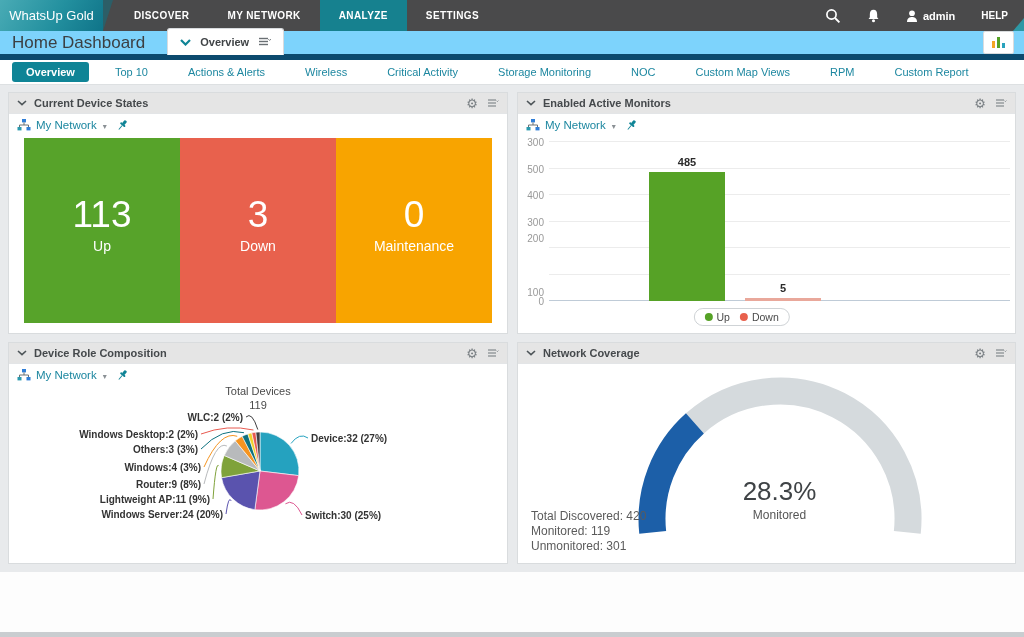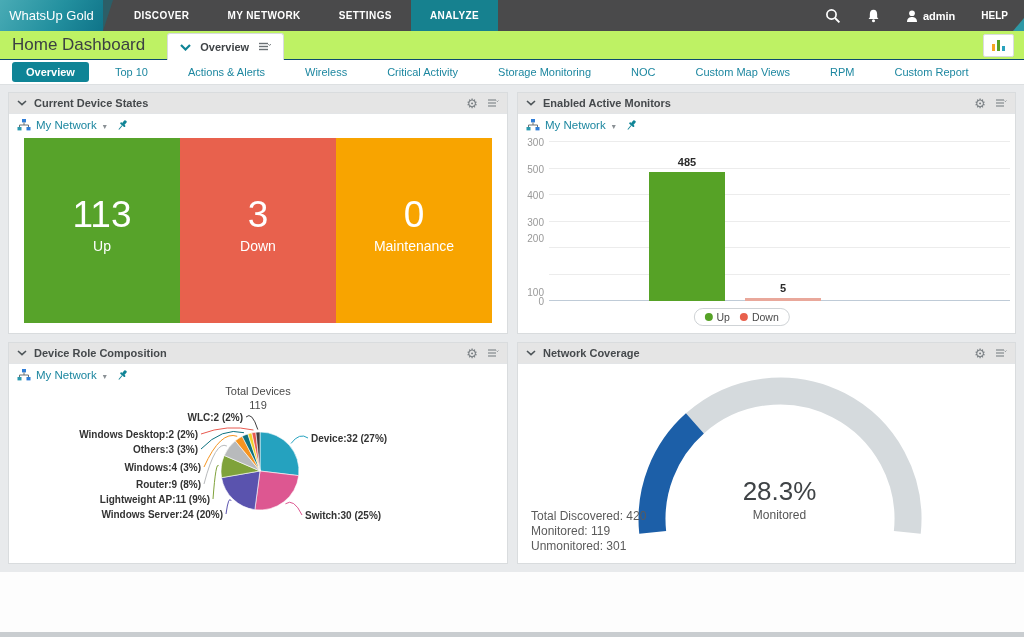--- a/index.html
+++ b/index.html
@@ -16,22 +16,22 @@
   .nav-items { display:flex; margin-left:12px; }
   .nav-item { color:#fff; font-size:10px; font-weight:bold; letter-spacing:.4px;
     display:flex; align-items:center; padding:12px 19px; cursor:pointer; }
   .nav-item.active { background:#16818f; }
   .nav-right { margin-left:auto; display:flex; align-items:center; gap:26px; padding-right:16px; }
   .nav-ic { display:flex; align-items:center; gap:5px; color:#fff; font-size:11px; font-weight:bold; cursor:pointer; }
   .corner-accent { position:absolute; right:0; bottom:0; width:0; height:0;
     border-bottom:13px solid #2d98a5; border-left:11px solid transparent; }
 
   
-  .header-row { height:29px; background:#bef264; display:flex; align-items:center;
-    padding:0 10px 0 12px; border-bottom:1px solid #0c4a6e; flex:0 0 auto; }
+  .header-row { height:29px; background:#7dd3fc; display:flex; align-items:center;
+    padding:0 10px 0 12px; border-bottom:6px solid #0c4a6e; flex:0 0 auto; }
   .page-title { font-size:17px; font-weight:400; color:#3c4043; margin-right:22px; }
   .view-tab { align-self:flex-end; height:27px; margin-bottom:-1px; z-index:2; background:#fff;
     border:1px solid #d8dbde; border-bottom:none; border-radius:3px 3px 0 0;
     display:flex; align-items:center; gap:9px; padding:0 12px; cursor:pointer; }
   .view-tab .vlabel { font-size:11px; font-weight:600; color:#3f4346; }
   .chart-btn { margin-left:auto; width:31px; height:23px; background:#fff; border:1px solid #d9dcde;
     border-radius:2px; display:flex; align-items:flex-end; justify-content:center; gap:2px;
     padding-bottom:5px; cursor:pointer; }
   .mbar { width:3px; display:block; }
 
@@ -103,22 +103,22 @@
 </head>
 <body>
 
 <div class="app">
 
   <div class="navbar">
     <div class="brand">WhatsUp Gold</div>
     <div class="nav-items" id="nav-items">
         <div class="nav-item">DISCOVER</div>
         <div class="nav-item">MY NETWORK</div>
+        <div class="nav-item active">ANALYZE</div>
         <div class="nav-item">SETTINGS</div>
-        <div class="nav-item active">ANALYZE</div>
       </div>
     <div class="nav-right">
       <span class="nav-ic">
         <svg width="16" height="16" viewBox="0 0 16 16">
             <circle cx="6.5" cy="6.5" r="4.6" fill="none" stroke="#fff" stroke-width="1.7"></circle>
             <line x1="10" y1="10" x2="14.4" y2="14.4" stroke="#fff" stroke-width="1.9"></line>
           </svg>
       </span>
       <span class="nav-ic">
         <svg width="13" height="14" viewBox="0 0 12 13">

